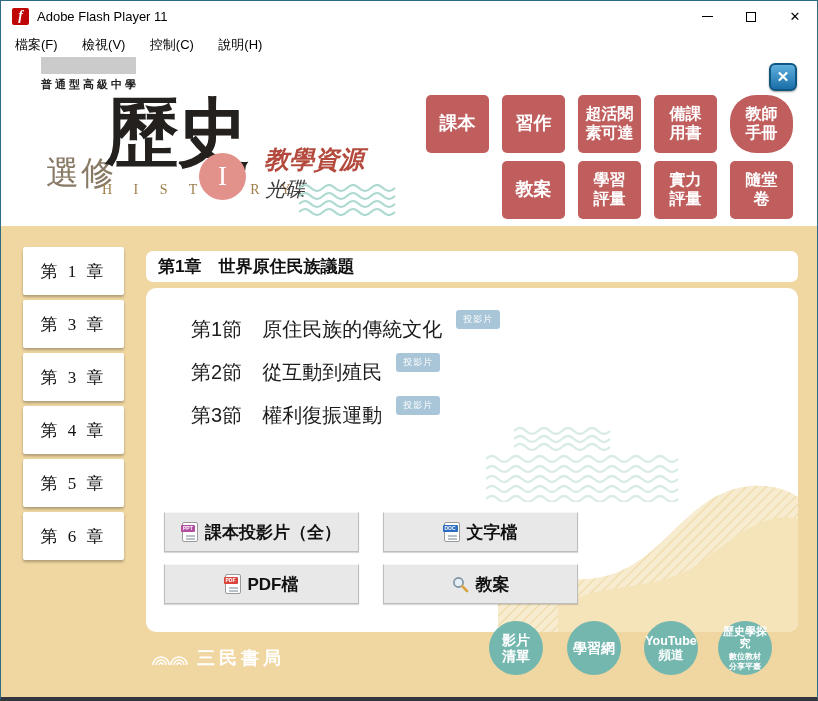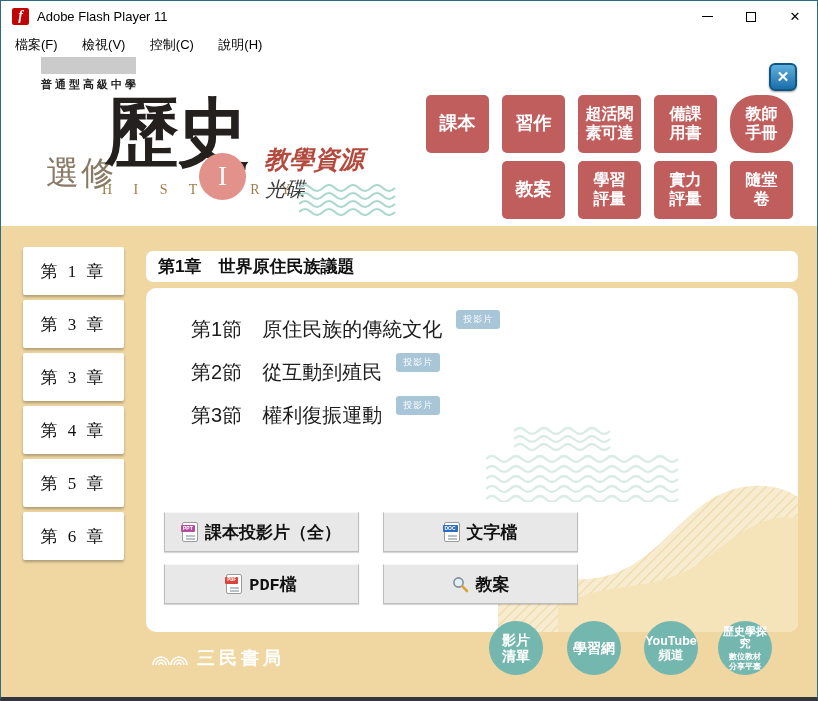--- a/index.html
+++ b/index.html
@@ -210,21 +210,21 @@
         <span>課本投影片（全）</span>
       </div>
       <div class="file-btn" style="left:237px; top:224px;">
         <span class="ficon doc">
             <span class="strip">DOC</span>
             <span class="line" style="top:12px;"></span>
             <span class="line" style="top:15px;"></span>
           </span>
         <span>文字檔</span>
       </div>
-      <div class="file-btn" style="left:18px; top:276px;font-family:Liberation Mono, monospace;">
+      <div class="file-btn" style="left:18px; top:276px;">
         <span class="ficon pdf">
             <span class="strip">PDF</span>
             <span class="line" style="top:12px;"></span>
             <span class="line" style="top:15px;"></span>
           </span>
         <span>PDF檔</span>
       </div>
       <div class="file-btn" style="left:237px; top:276px;">
         <svg width="17" height="17" viewBox="0 0 17 17">
           <circle cx="6.5" cy="6.5" r="4.6" fill="#e3eef6" stroke="#7e8f9d" stroke-width="1.6"></circle>

